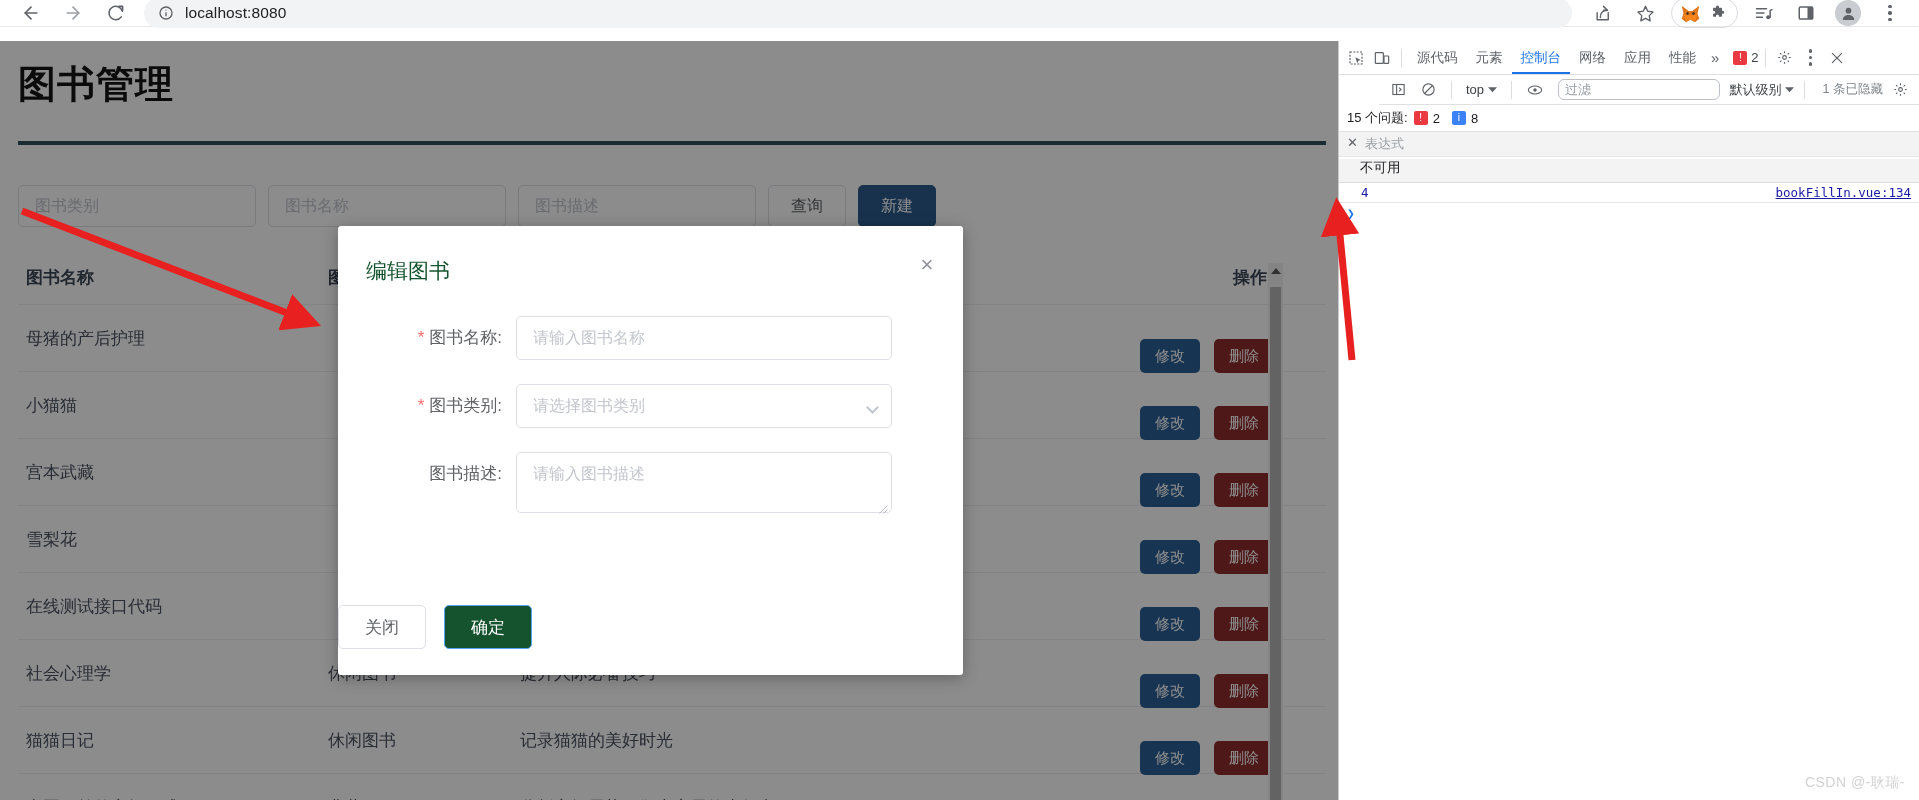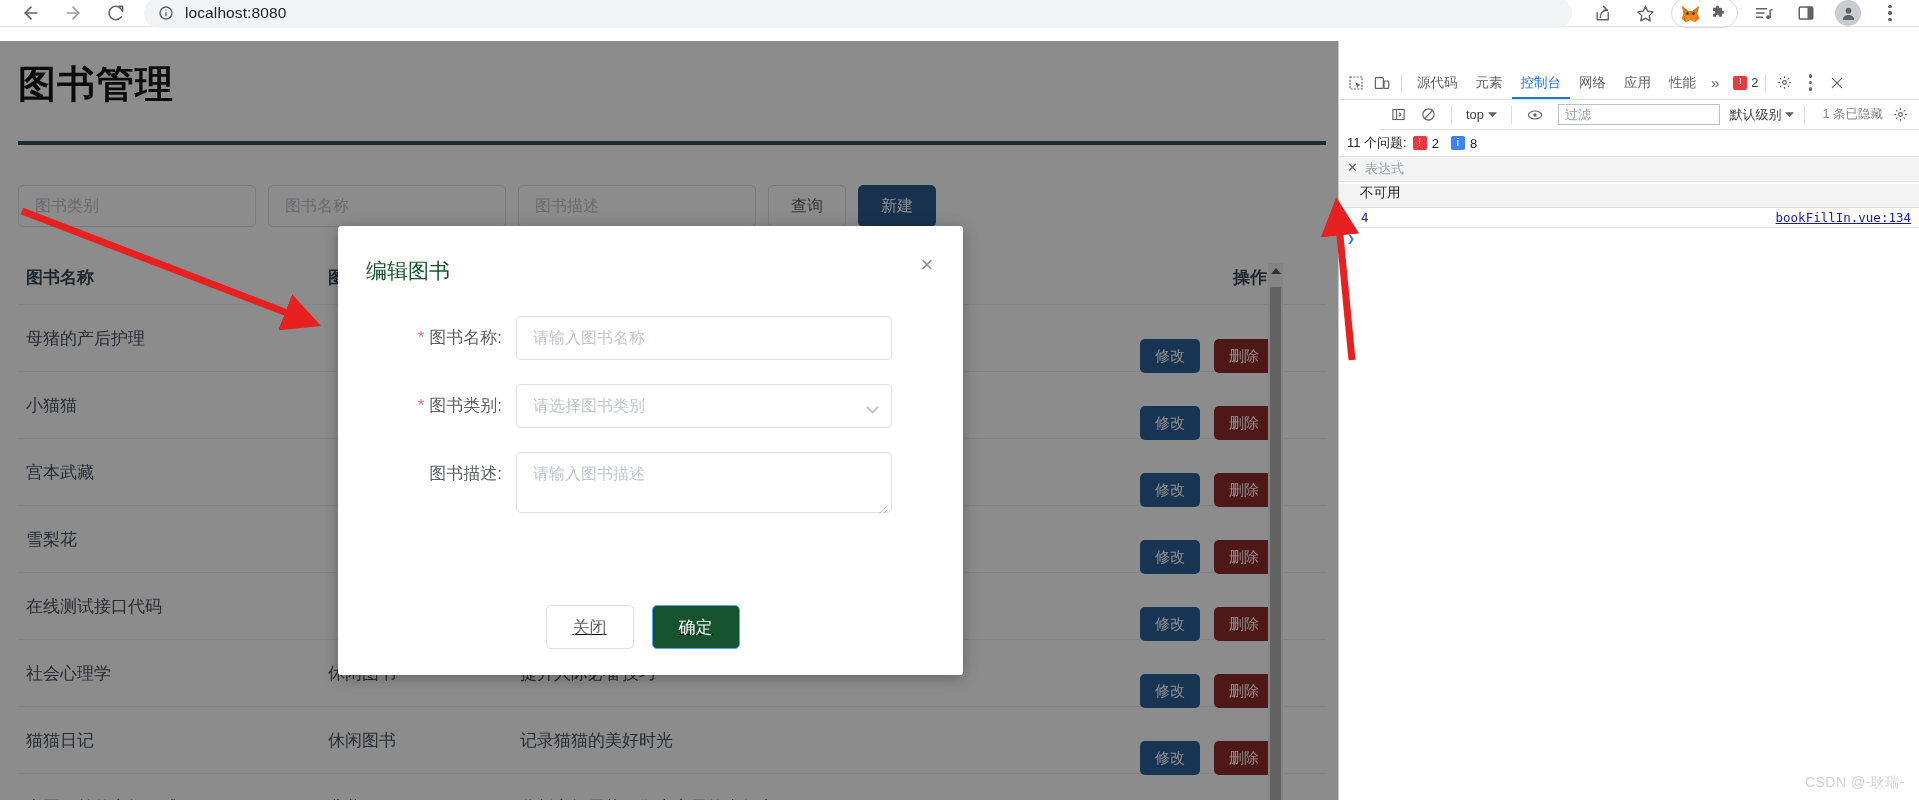--- a/index.html
+++ b/index.html
@@ -173,40 +173,40 @@
   .caret-down {
     position: absolute; right: 14px; top: 18px;
     width: 9px; height: 9px; border-right: 2px solid #c0c4cc;
     border-bottom: 2px solid #c0c4cc; transform: rotate(45deg);
   }
   .resize-grip {
     position: absolute; right: 3px; bottom: 3px; width: 9px; height: 9px;
   }
   .modal-footer {
     position: absolute; left: 0; bottom: 0; width: 625px; height: 96px;
-    display: flex; align-items: center; justify-content: center;
-    padding-right: 16px; gap: 18px; text-decoration: underline;
+    display: flex; align-items: center; justify-content: flex-start;
+    padding-right: 16px; gap: 18px;
   }
   .m-btn {
     height: 44px; min-width: 88px; border-radius: 5px; font-size: 17px;
     display: flex; align-items: center; justify-content: center; cursor: pointer;
   }
   .m-close { background:#fff; border:1px solid #dcdfe6; color:#606266; }
   .m-ok { background:#14532d; border:1px solid #54a3f7; color:#ffffff; }
 
   
   .devtools {
     position: absolute; left: 1338px; top: 41px;
     width: 581px; height: 759px; background: #ffffff;
     border-left: 1px solid #c9c9c9;
     font-size: 13px; color: #202124;
   }
   .dt-tabs {
     display: flex; align-items: center; height: 34px;
-    border-bottom: 1px solid #e0e0e0; padding-left: 4px; margin-top: 25px;
+    border-bottom: 1px solid #e0e0e0; padding-left: 4px;
   }
   .dt-ticon { width: 26px; height: 26px; display:flex; align-items:center; justify-content:center; color:#5f6368; }
   .dt-sep { width:1px; height:18px; background:#dadce0; margin: 0 6px; }
   .dt-tab {
     padding: 0 9px; height: 33px; line-height: 33px;
     font-size: 13.5px; color: #5f6368; cursor: pointer; white-space: nowrap;
   }
   .dt-tab.active { color: #1a73e8; border-bottom: 2px solid #1a73e8; }
   .dt-more { padding: 0 6px; color: #5f6368; font-size: 15px; }
   .err-badge {
@@ -219,21 +219,21 @@
   .info-sq { width: 14px; height: 14px; background:#3b82f6; border-radius:2px;
             display:flex; align-items:center; justify-content:center;
             color:#fff; font-size:10px; line-height:1; }
 
   .dt-toolbar2 {
     display: flex; align-items: center; height: 30px;
     border-bottom: 1px solid #e0e0e0; padding: 0 6px; gap: 4px; margin-left: 40px;
   }
   .ctx-select { display:flex; align-items:center; gap:4px; font-size:13px; color:#3c4043; padding: 0 4px; }
   .filter-input {
-    flex: 1; height: 21px; border: 1px solid #bdc1c6; border-radius: 0;
+    flex: 1; height: 21px; border: 1px solid #bdc1c6; border-radius: 6px;
     background: #fff; font-size: 13px; color: #9aa0a6;
     display: flex; align-items: center; padding: 0 6px; margin: 0 6px;
     max-width: 330px;
   }
   .level-sel { font-size: 13px; color: #3c4043; display:flex; align-items:center; gap:3px; white-space:nowrap; }
   .hidden-note { font-size: 12.5px; color: #80868b; white-space: nowrap; margin-left: 8px; }
 
   .issues-bar {
     display: flex; align-items: center; height: 27px;
     border-bottom: 1px solid #e0e0e0; padding-left: 8px; gap: 6px;
@@ -614,21 +614,21 @@
       <div class="hidden-note">1 条已隐藏</div>
       <div class="dt-ticon">
         <svg width="15" height="15" viewBox="0 0 24 24" fill="none" stroke="#5f6368" stroke-width="1.8">
             <circle cx="12" cy="12" r="3"></circle>
             <path d="M12 2v3M12 19v3M2 12h3M19 12h3M4.9 4.9l2.1 2.1M17 17l2.1 2.1M19.1 4.9L17 7M7 17l-2.1 2.1"></path>
           </svg>
       </div>
     </div>
 
     <div class="issues-bar">
-      <span>11 个问题:</span>
+      <span>15 个问题:</span>
       <span class="issues-chip">
         <span class="err-sq">!</span>
         <span>2</span>
       </span>
       <span class="issues-chip">
         <span class="info-sq">i</span>
         <span>8</span>
       </span>
     </div>
 

